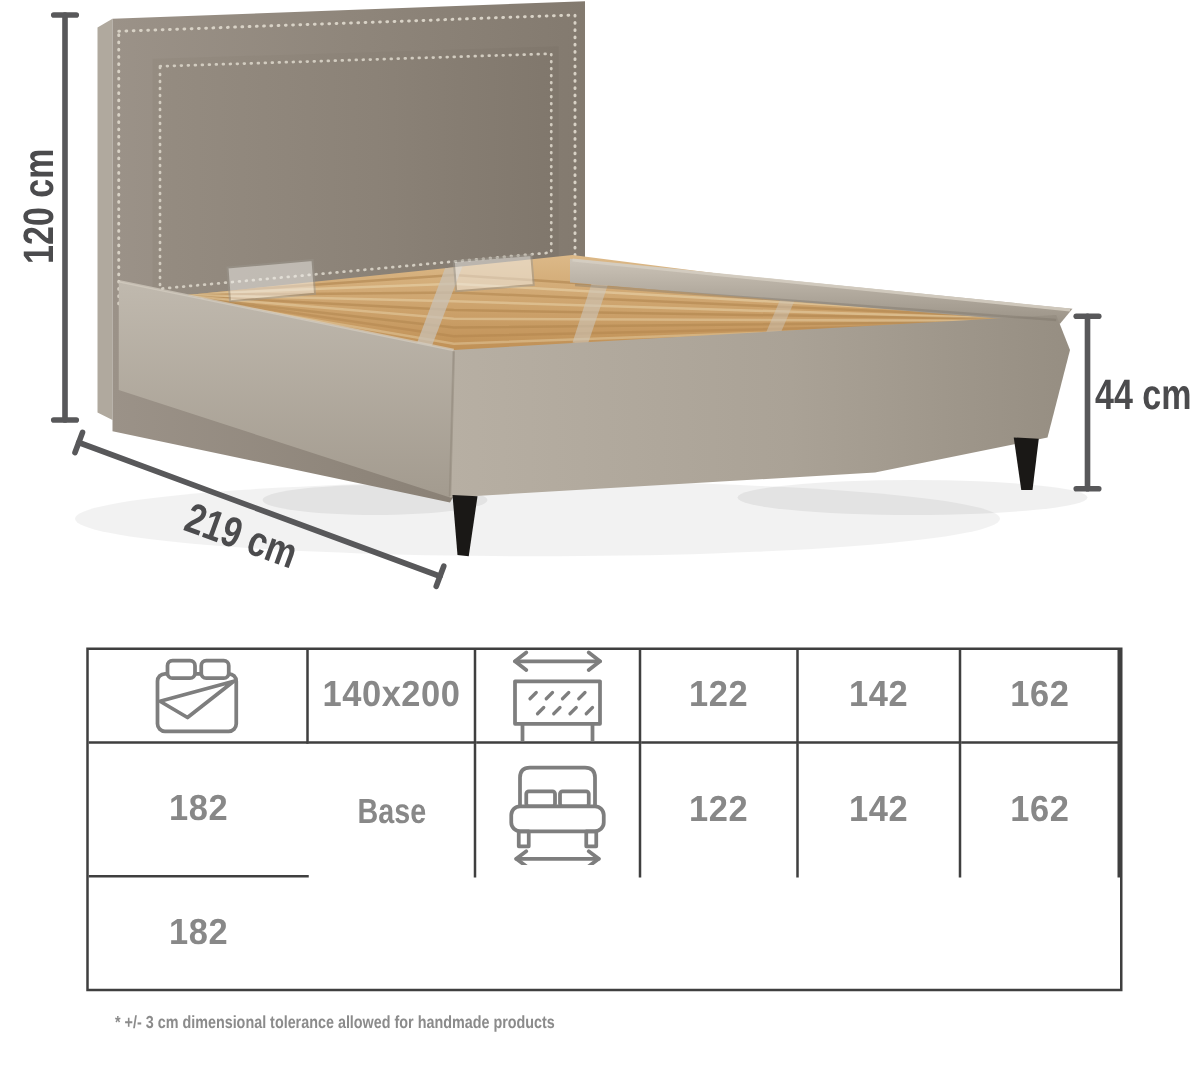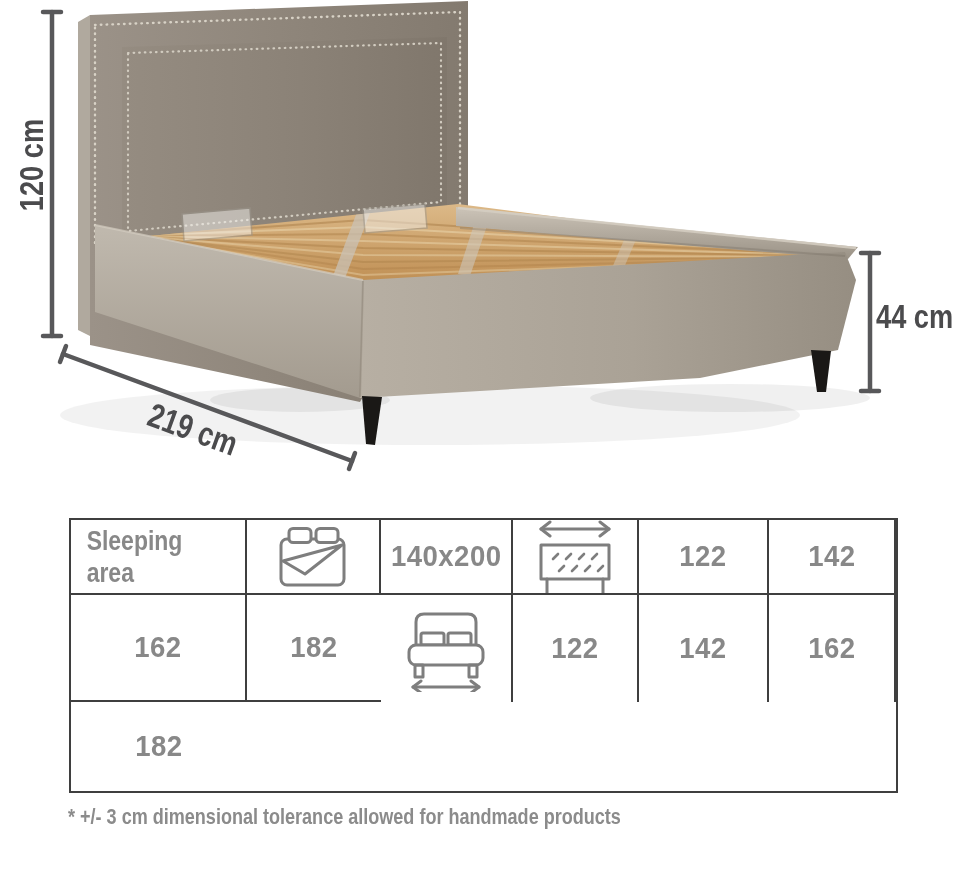--- a/index.html
+++ b/index.html
@@ -31,21 +31,21 @@
     display:flex;align-items:center;justify-content:center;
     color:#888888;font-weight:700;overflow:hidden;
   }
   .cell.last-col{border-right:none;}
   .cell.last-row{border-bottom:none;}
   .cell .txt{display:inline-block;font-size:28px;transform:scaleX(0.82);}
   .cell .num{display:inline-block;font-size:29px;transform:scaleX(0.95);letter-spacing:0.5px;}
   .icon-cell svg{display:block;}
   
   .footnotes{position:absolute;left:68px;top:803px;color:#8b8b8b;font-weight:700;}
-  .footnotes .foot{font-size:22px;line-height:28px;white-space:nowrap;}
+  .footnotes .foot{font-size:14px;line-height:28px;white-space:nowrap;margin-left:24px;}
   .footnotes .foot span{display:inline-block;transform:scaleX(0.82);transform-origin:0 50%;}
 </style>
 </head>
 <body>
 
 <div class="stage">
 
   <svg class="bed-svg" viewBox="0 0 960 512" aria-hidden="true">
     <defs>
       <linearGradient id="hbFront" x1="0" y1="0" x2="1" y2="0">
@@ -156,23 +156,20 @@
       <line x1="861" y1="391" x2="879" y2="391"></line>
     </g>
   </svg>
 
   <div class="dim dim-height">120 cm</div>
   <div class="dim dim-length">219 cm</div>
   <div class="dim dim-side">44 cm</div>
 
   <div class="size-table">
 
-    <div class="cell">
-      <span class="txt">Sleeping area</span>
-    </div>
     <div class="cell icon-cell">
       <svg width="70" height="62" viewBox="0 0 70 62" fill="none" stroke="#7e7e7e" stroke-width="3" stroke-linejoin="round" stroke-linecap="round">
         <rect x="3" y="13" width="63" height="46" rx="6" fill="#ffffff"></rect>
         <rect x="11" y="2.5" width="22" height="14" rx="4" fill="#ffffff"></rect>
         <rect x="38" y="2.5" width="22" height="14" rx="4" fill="#ffffff"></rect>
         <path d="M64 19 L5 35 L27 48 Z" fill="#ffffff"></path>
       </svg>
     </div>
     <div class="cell">
       <span class="num">140x200</span>
@@ -204,20 +201,23 @@
     <div class="cell">
       <span class="num">142</span>
     </div>
     <div class="cell">
       <span class="num">162</span>
     </div>
     <div class="cell last-col">
       <span class="num">182</span>
     </div>
 
+    <div class="cell last-row">
+      <span class="txt">Base</span>
+    </div>
     <div class="cell icon-cell last-row">
       <svg width="84" height="86" viewBox="0 0 84 86" fill="none" stroke="#7e7e7e" stroke-width="3" stroke-linejoin="round" stroke-linecap="round">
         <path d="M12 48 L12 16 Q12 8 20 8 L64 8 Q72 8 72 16 L72 48"></path>
         <rect x="17" y="27" width="23" height="12" rx="2" fill="#ffffff"></rect>
         <rect x="44" y="27" width="23" height="12" rx="2" fill="#ffffff"></rect>
         <rect x="5" y="39" width="74" height="20" rx="7" fill="#ffffff"></rect>
         <rect x="11" y="59" width="8" height="12"></rect>
         <rect x="65" y="59" width="8" height="12"></rect>
         <line x1="9" y1="81" x2="75" y2="81"></line>
         <path d="M17 75 L9 81 L17 87"></path>

